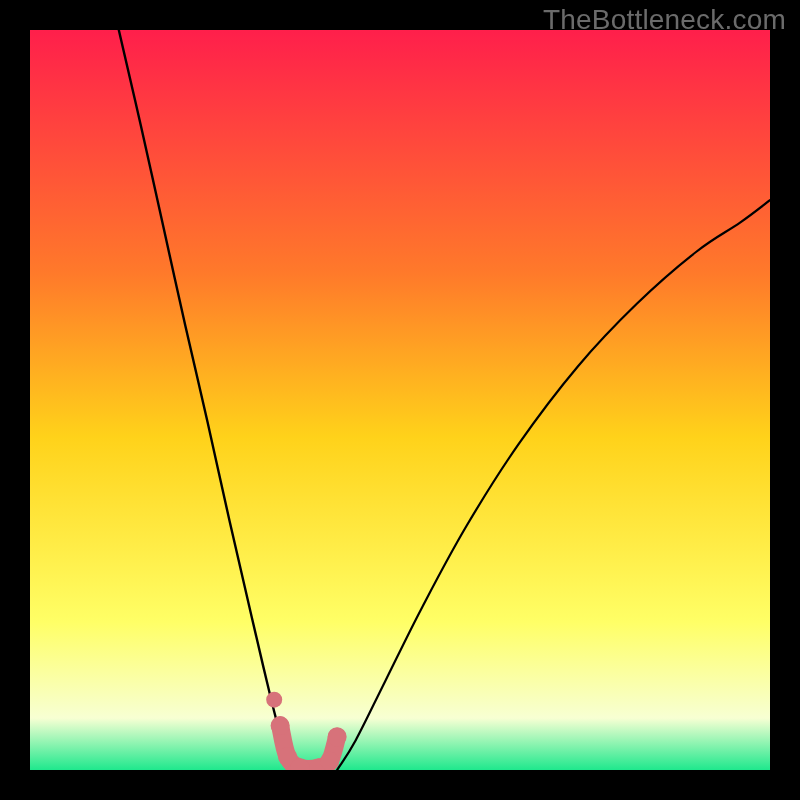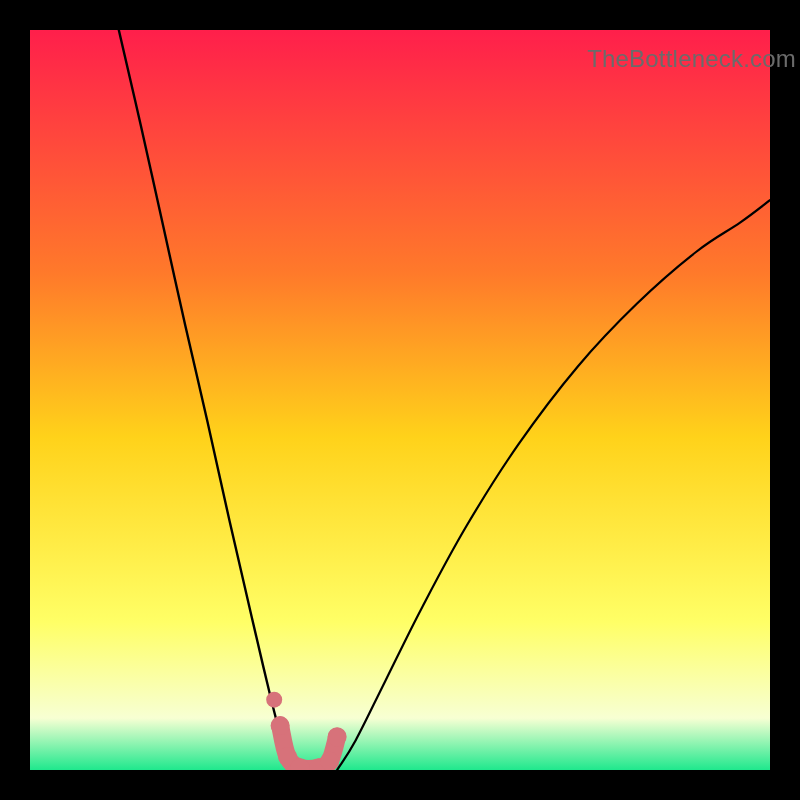--- a/index.html
+++ b/index.html
@@ -37,27 +37,26 @@
   svg.curves {
     position: absolute;
     left: 0;
     top: 0;
     width: 740px;
     height: 740px;
   }
   .watermark {
     position: absolute;
     top: 4px;
-    right: 4px;
+    right: 14px;
     color: #6b6b6b;
-    font-size: 24px;
+    font-size: 28px;
     font-weight: 500;
     letter-spacing: 0.2px;
     user-select: none;
-    margin-top: 41px;
   }
 </style>
 </head>
 <body>
 
 <div class="frame">
 
   <div class="plot">
 
     <svg class="bg-gradient" viewBox="0 0 740 740" preserveAspectRatio="none">

